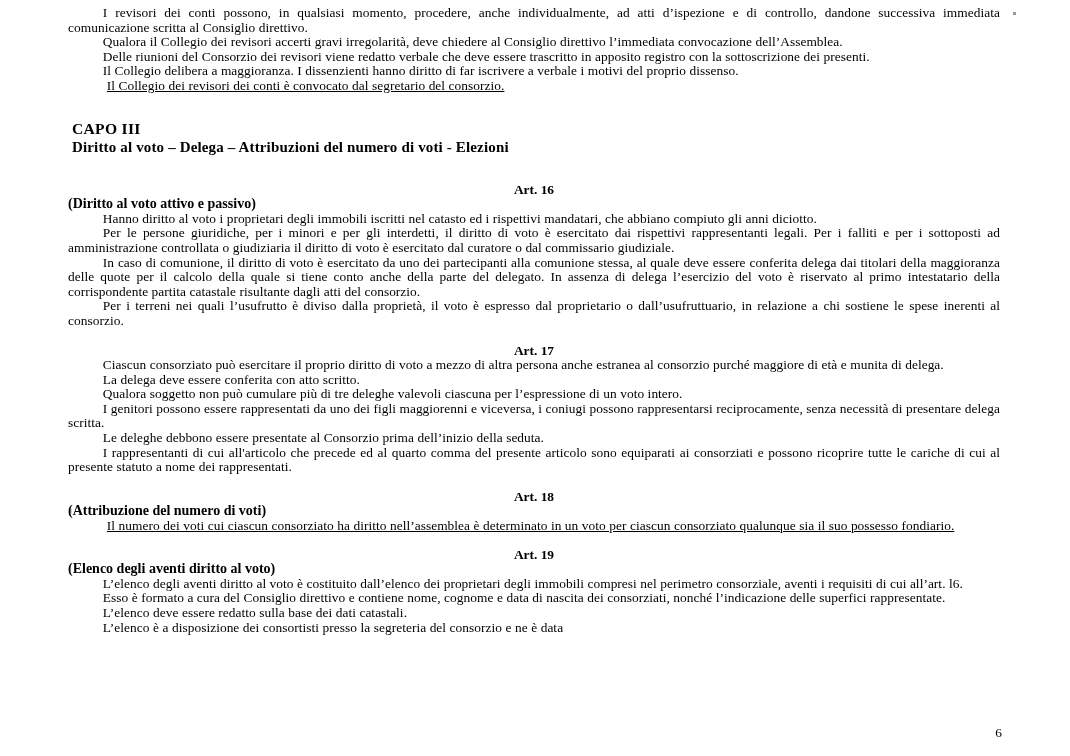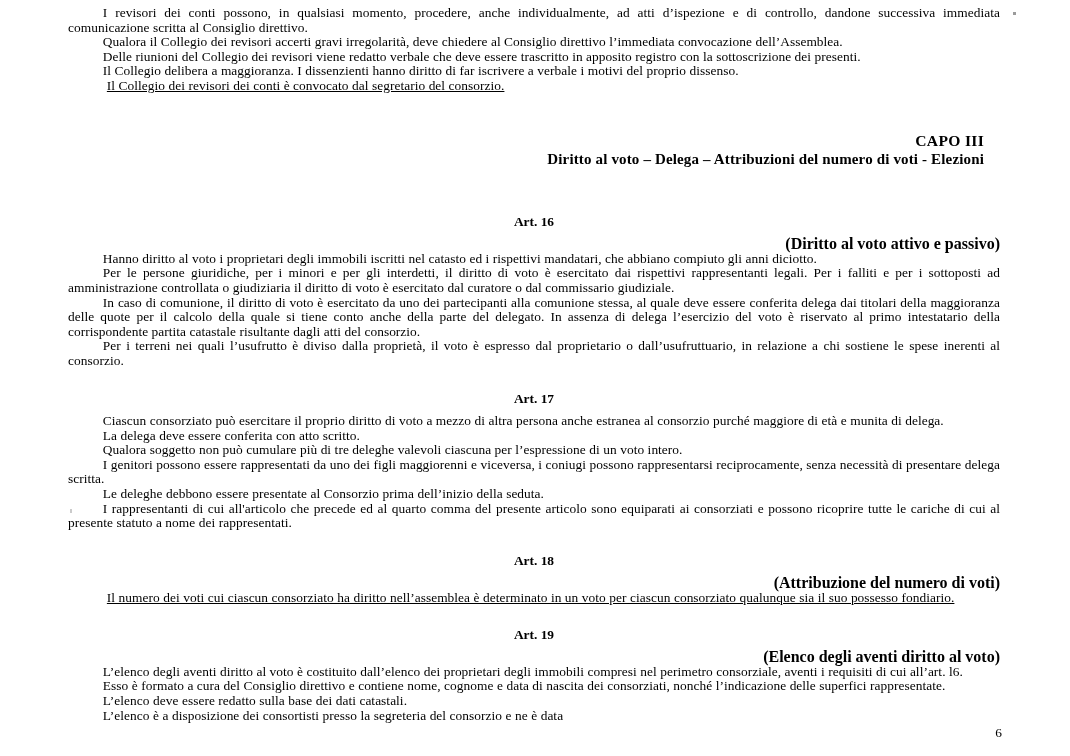--- a/index.html
+++ b/index.html
@@ -37,22 +37,22 @@
     line-height: 14.6px;
     letter-spacing: 0.04px;
     word-spacing: 0.1px;
     -webkit-font-smoothing: none;
   }
   p.body-par.tight-indent {
     text-indent: 2.9em;
     text-decoration: underline;
   }
   .heading-block {
-    text-align: right;
-    margin: 16px;
+    text-align: left;
+    margin: 4px;
     padding: 0;
   }
   .capo-title {
     font-size: 15.6px;
     font-weight: bold;
     line-height: 19px;
     letter-spacing: 0.3px;
     margin: 0;
   }
   .capo-subtitle {
@@ -60,27 +60,27 @@
     font-weight: bold;
     line-height: 19px;
     letter-spacing: 0.15px;
     margin: 0;
   }
   .art-number {
     font-size: 13.4px;
     font-weight: bold;
     line-height: 14.6px;
     text-align: center;
-    margin: 8px;
+    margin: 0;
   }
   .art-title {
-    font-size: 16px;
+    font-size: 14px;
     font-weight: bold;
     line-height: 14.6px;
-    text-align: right;
+    text-align: left;
     margin: 0;
   }
   .spacer-capo-top { height: 21px; }
   .spacer-capo-bottom { height: 22px; }
   .spacer-art { height: 15px; }
   .spacer-art-19 { height: 14px; }
   .page-number {
     position: absolute;
     right: 68px;
     bottom: 16px;
@@ -112,21 +112,21 @@
 
 <div class="page">
 
   <div class="scan-speck"></div>
   <div class="scan-speck-2"></div>
 
   <div class="text-block">
 
     <p class="body-par">I revisori dei conti possono, in qualsiasi momento, procedere, anche individualmente, ad atti d’ispezione e di controllo, dandone successiva immediata comunicazione scritta al Consiglio direttivo.</p>
     <p class="body-par">Qualora il Collegio dei revisori accerti gravi irregolarità, deve chiedere al Consiglio direttivo l’immediata convocazione dell’Assemblea.</p>
-    <p class="body-par">Delle riunioni del Collegio dei revisori viene redatto verbale che deve essere trascritto in apposito registro con la sottoscrizione dei presenti.</p>
+    <p class="body-par">Delle riunioni del Consorzio dei revisori viene redatto verbale che deve essere trascritto in apposito registro con la sottoscrizione dei presenti.</p>
     <p class="body-par">Il Collegio delibera a maggioranza. I dissenzienti hanno diritto di far iscrivere a verbale i motivi del proprio dissenso.</p>
     <p class="body-par tight-indent">Il Collegio dei revisori dei conti è convocato dal segretario del consorzio.</p>
 
     <div class="spacer-capo-top"></div>
 
     <div class="heading-block">
       <p class="capo-title">CAPO III</p>
       <p class="capo-subtitle">Diritto al voto – Delega – Attribuzioni del numero di voti - Elezioni</p>
     </div>
 

